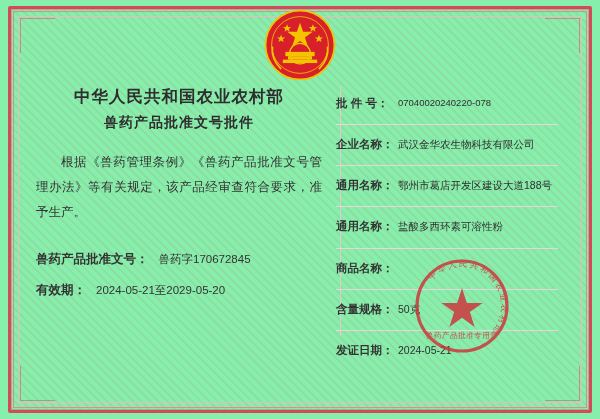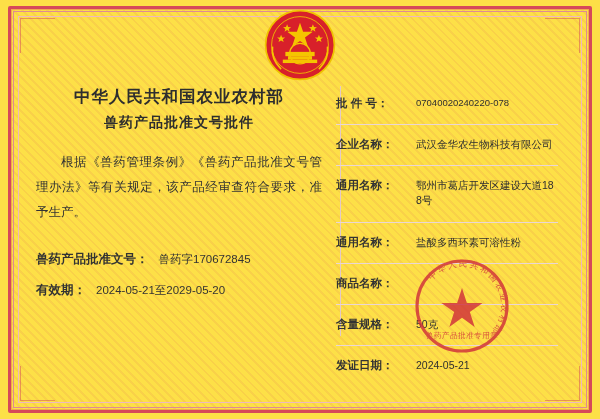--- a/index.html
+++ b/index.html
@@ -11,21 +11,21 @@
     height: 419px;
     background: #ffffff;
     font-family: "Liberation Sans", sans-serif;
     overflow: hidden;
   }
 
   .cert {
     position: relative;
     width: 600px;
     height: 419px;
-    background: #fde047;
+    background: #86efac;
     box-sizing: border-box;
     overflow: hidden;
   }
 
   
   .border-outer {
     position: absolute;
     left: 8px; top: 6px; right: 8px; bottom: 6px;
     border: 3px solid #d6495a;
     border-radius: 2px;
@@ -144,21 +144,20 @@
     white-space: nowrap;
     width: 62px;
     flex: 0 0 62px;
   }
   .r-value {
     font-size: 10.5px;
     color: #2f2f2f;
     line-height: 1.45;
     flex: 1 1 auto;
     word-break: break-all;
-    margin-left: 18px;
   }
   .r-value.small { font-size: 9.5px; }
 
   .r-sep {
     height: 1px;
     background: #ead6d6;
     margin: 0 0 12px 0;
   }
 
   

